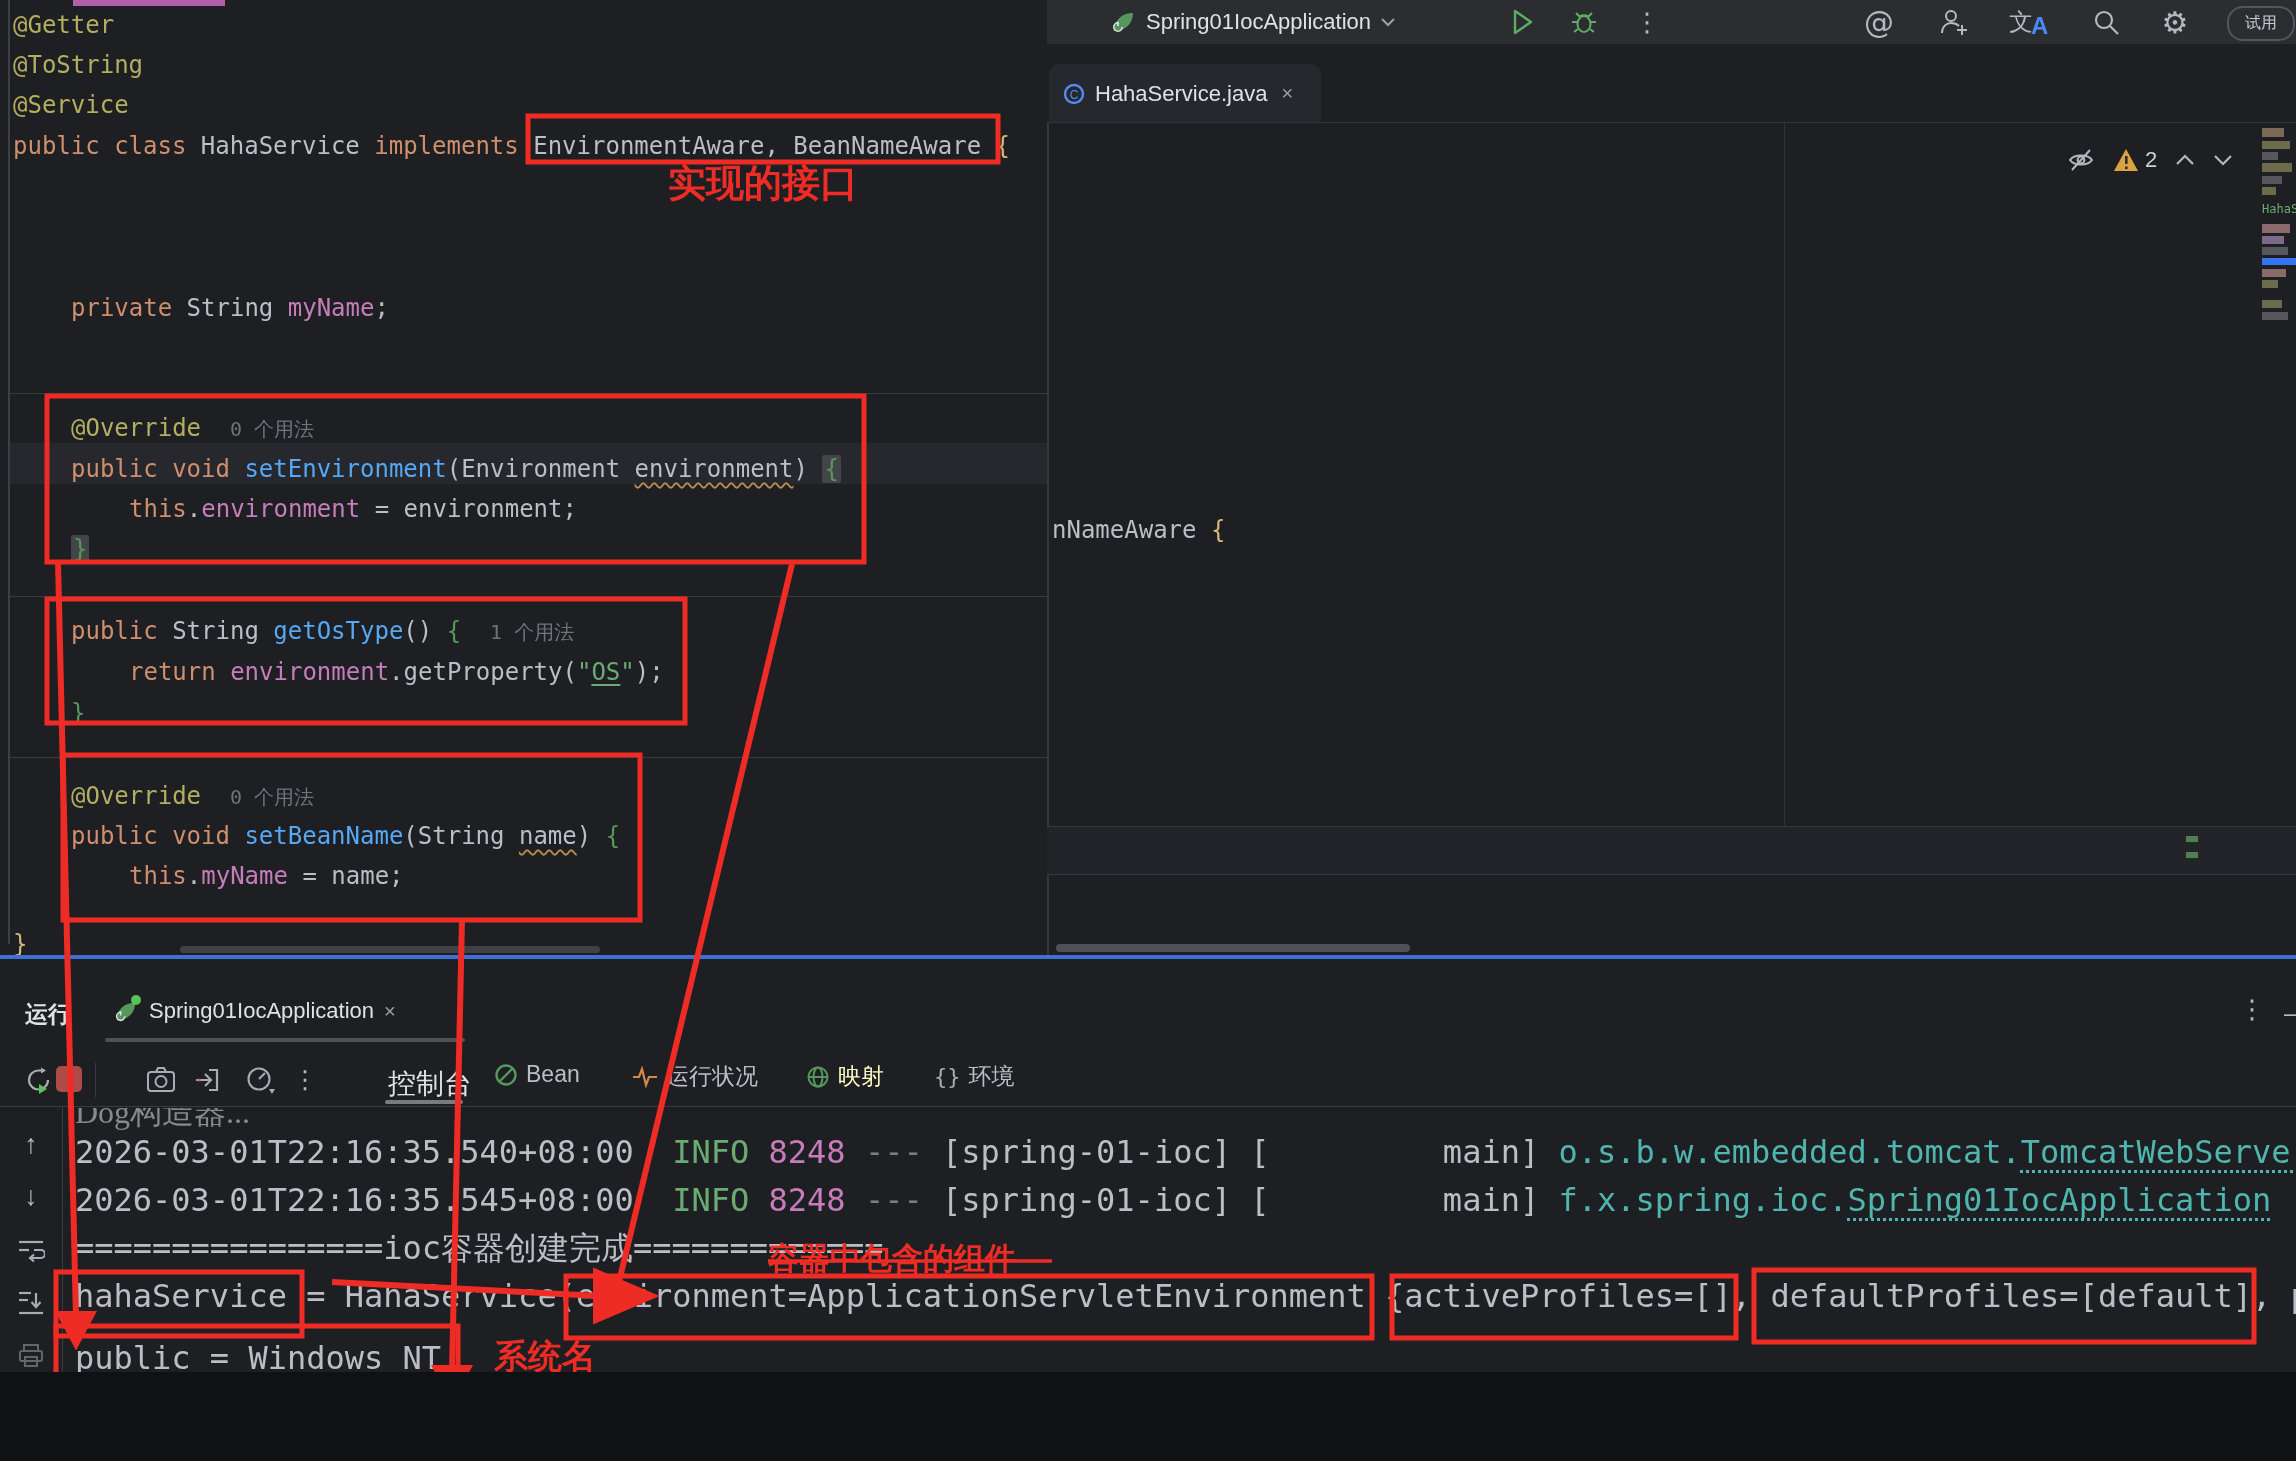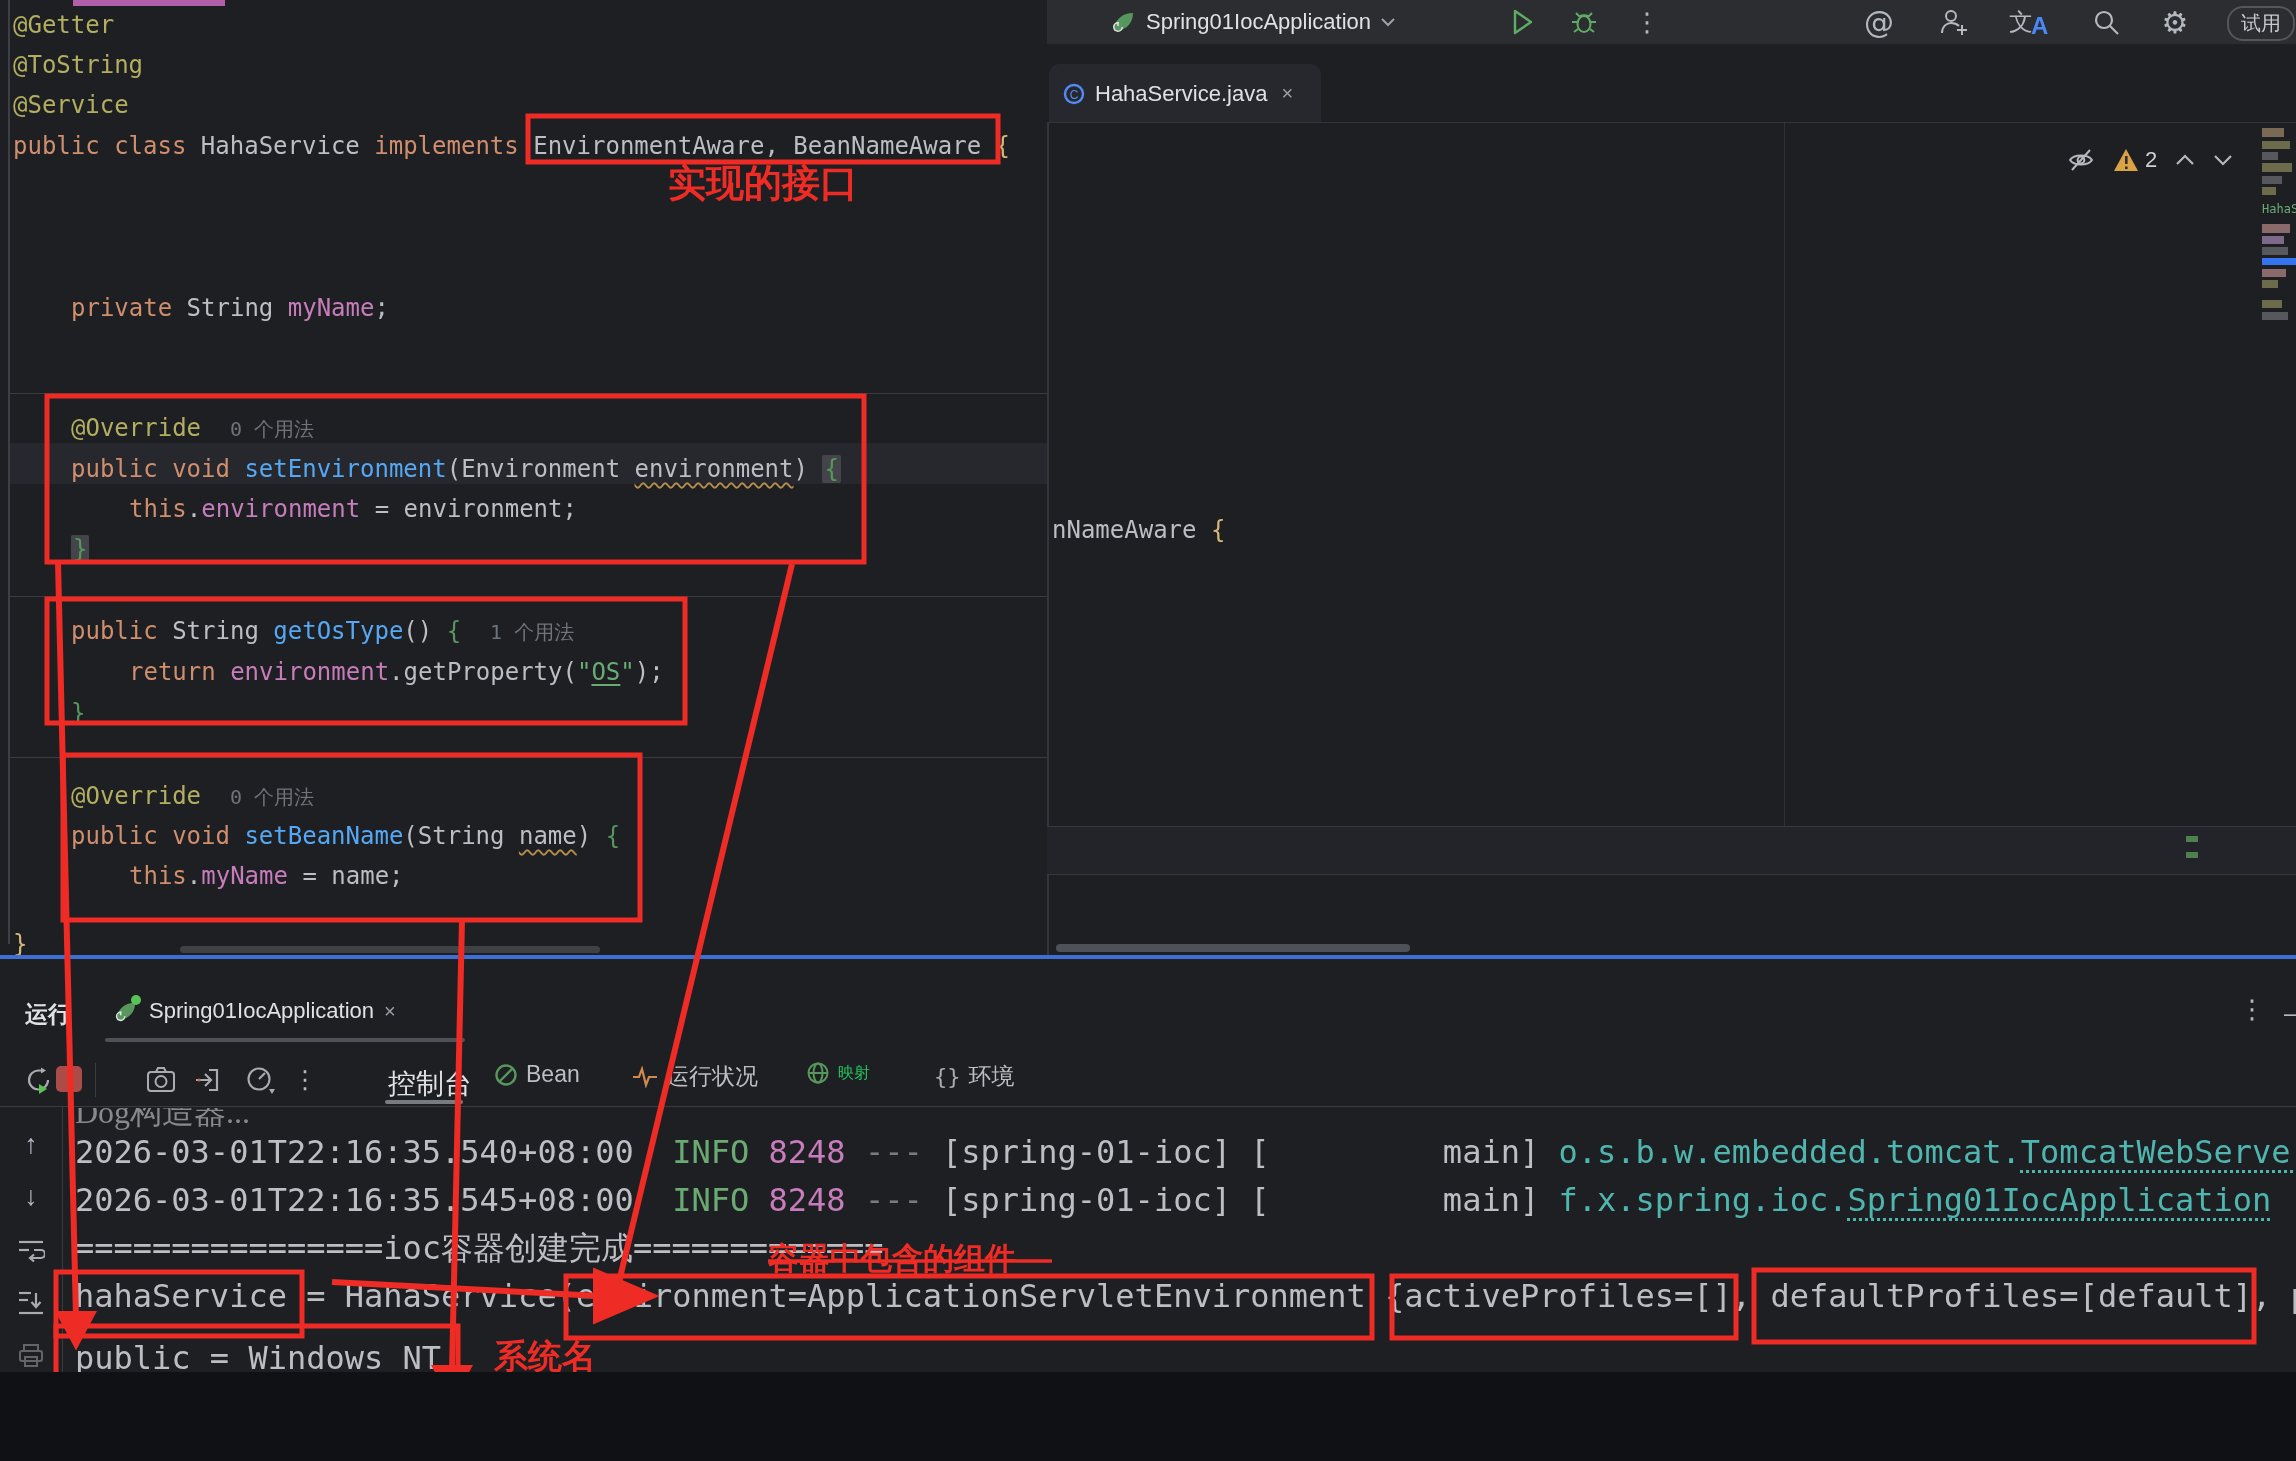--- a/index.html
+++ b/index.html
@@ -99,21 +99,21 @@
       <span class="abs" style="left:22px;top:8px;font-size:24px;font-weight:bold;color:#4a88f7;">A</span>
     </div>
     <div class="abs uibtn" style="left:1040px;top:4px;width:38px;height:36px;">
       <svg width="28" height="28" viewBox="0 0 28 28" fill="none" stroke="#b4b8bf" stroke-width="2.2">
           <circle cx="12" cy="12" r="8"></circle>
           <line x1="18" y1="18" x2="26" y2="26"></line>
         </svg>
     </div>
     <div class="abs uibtn icon-gray" style="left:1108px;top:2px;width:40px;height:40px;font-size:30px;font-family:'DejaVu Sans',sans-serif;">⚙</div>
     <div class="abs uibtn" style="left:1180px;top:6px;width:64px;height:31px;border:2px solid #54565c;border-radius:16px;">
-      <span style="font-size:20px;color:#c7c9ce;">试用</span>
+      <span style="font-size:16px;color:#c7c9ce;">试用</span>
     </div>
   </div>
 
   <div class="abs" style="left:1047px;top:44px;width:1249px;height:79px;background:#1e1f22;">
     <div class="abs" style="left:2px;top:20px;width:272px;height:59px;background:#26282e;border-radius:10px 10px 0 0;display:flex;align-items:center;gap:10px;padding-left:14px;box-sizing:border-box;">
       <span>
         <svg width="22" height="22" viewBox="0 0 22 22">
             <circle cx="11" cy="11" r="9" fill="none" stroke="#548af7" stroke-width="2.4"></circle>
             <text x="11" y="15.5" text-anchor="middle" font-size="12" fill="#548af7" font-family="Liberation Sans">C</text>
           </svg>
@@ -258,21 +258,21 @@
       <span style="font-size:23px;color:#bcbec4;">运行状况</span>
     </div>
     <div class="abs" style="left:806px;top:102px;display:flex;align-items:center;gap:8px;">
       <span>
           <svg width="24" height="24" viewBox="0 0 24 24" fill="none" stroke="#57965c" stroke-width="2">
             <circle cx="12" cy="12" r="9.5"></circle>
             <ellipse cx="12" cy="12" rx="4.5" ry="9.5"></ellipse>
             <line x1="2.5" y1="12" x2="21.5" y2="12"></line>
           </svg>
         </span>
-      <span style="font-size:16px;color:#22c55e;">映射</span>
+      <span style="font-size:23px;color:#fef9c3;">映射</span>
     </div>
     <div class="abs" style="left:934px;top:102px;display:flex;align-items:center;gap:8px;">
       <span style="font-size:22px;color:#a8abb0;font-family:'DejaVu Sans Mono',monospace;">{}</span>
       <span style="font-size:23px;color:#bcbec4;">环境</span>
     </div>
 
     <div class="abs" style="left:0;top:147px;width:2296px;height:1px;background:#393b40;"></div>
 
     <div class="abs" style="left:0;top:148px;width:62px;height:354px;border-right:1px solid #393b40;">
       <div class="abs uibtn icon-gray" style="left:16px;top:22px;width:30px;height:30px;font-size:27px;">↑</div>

